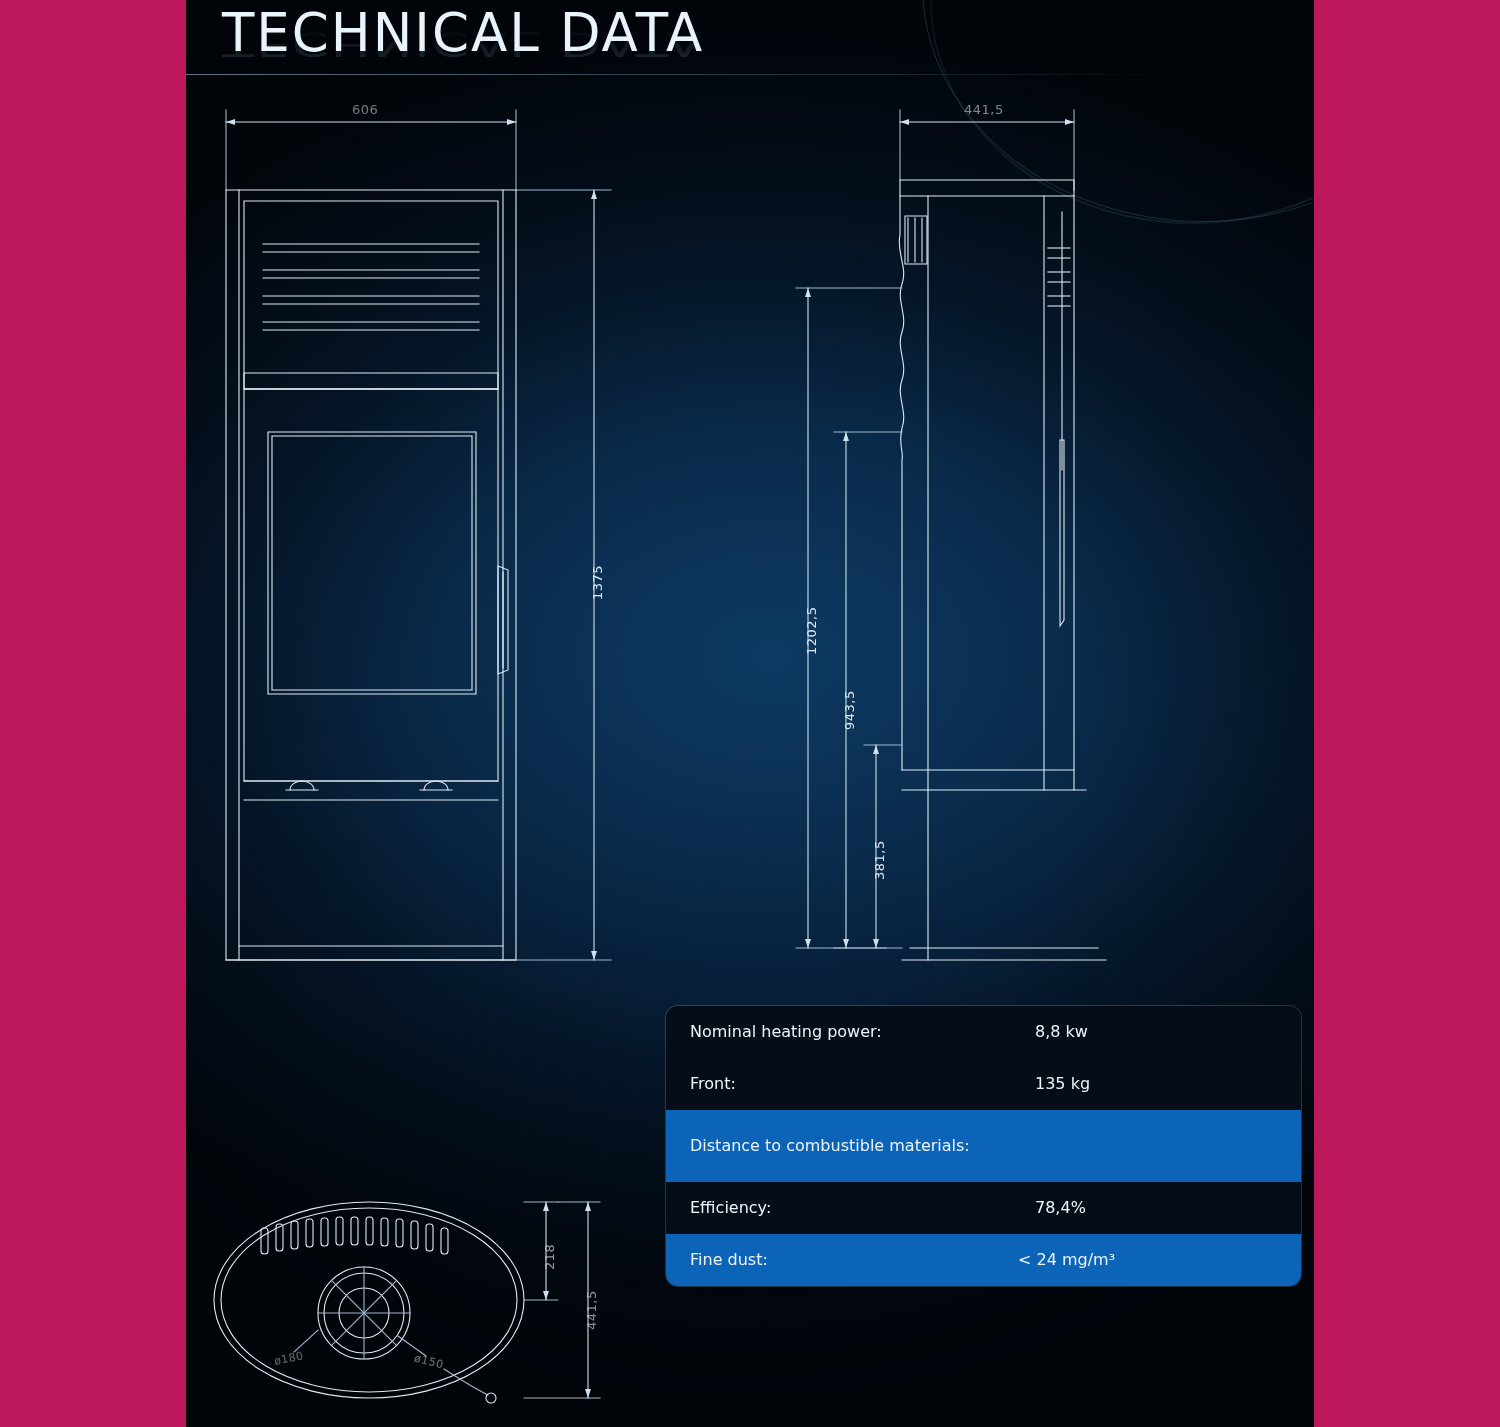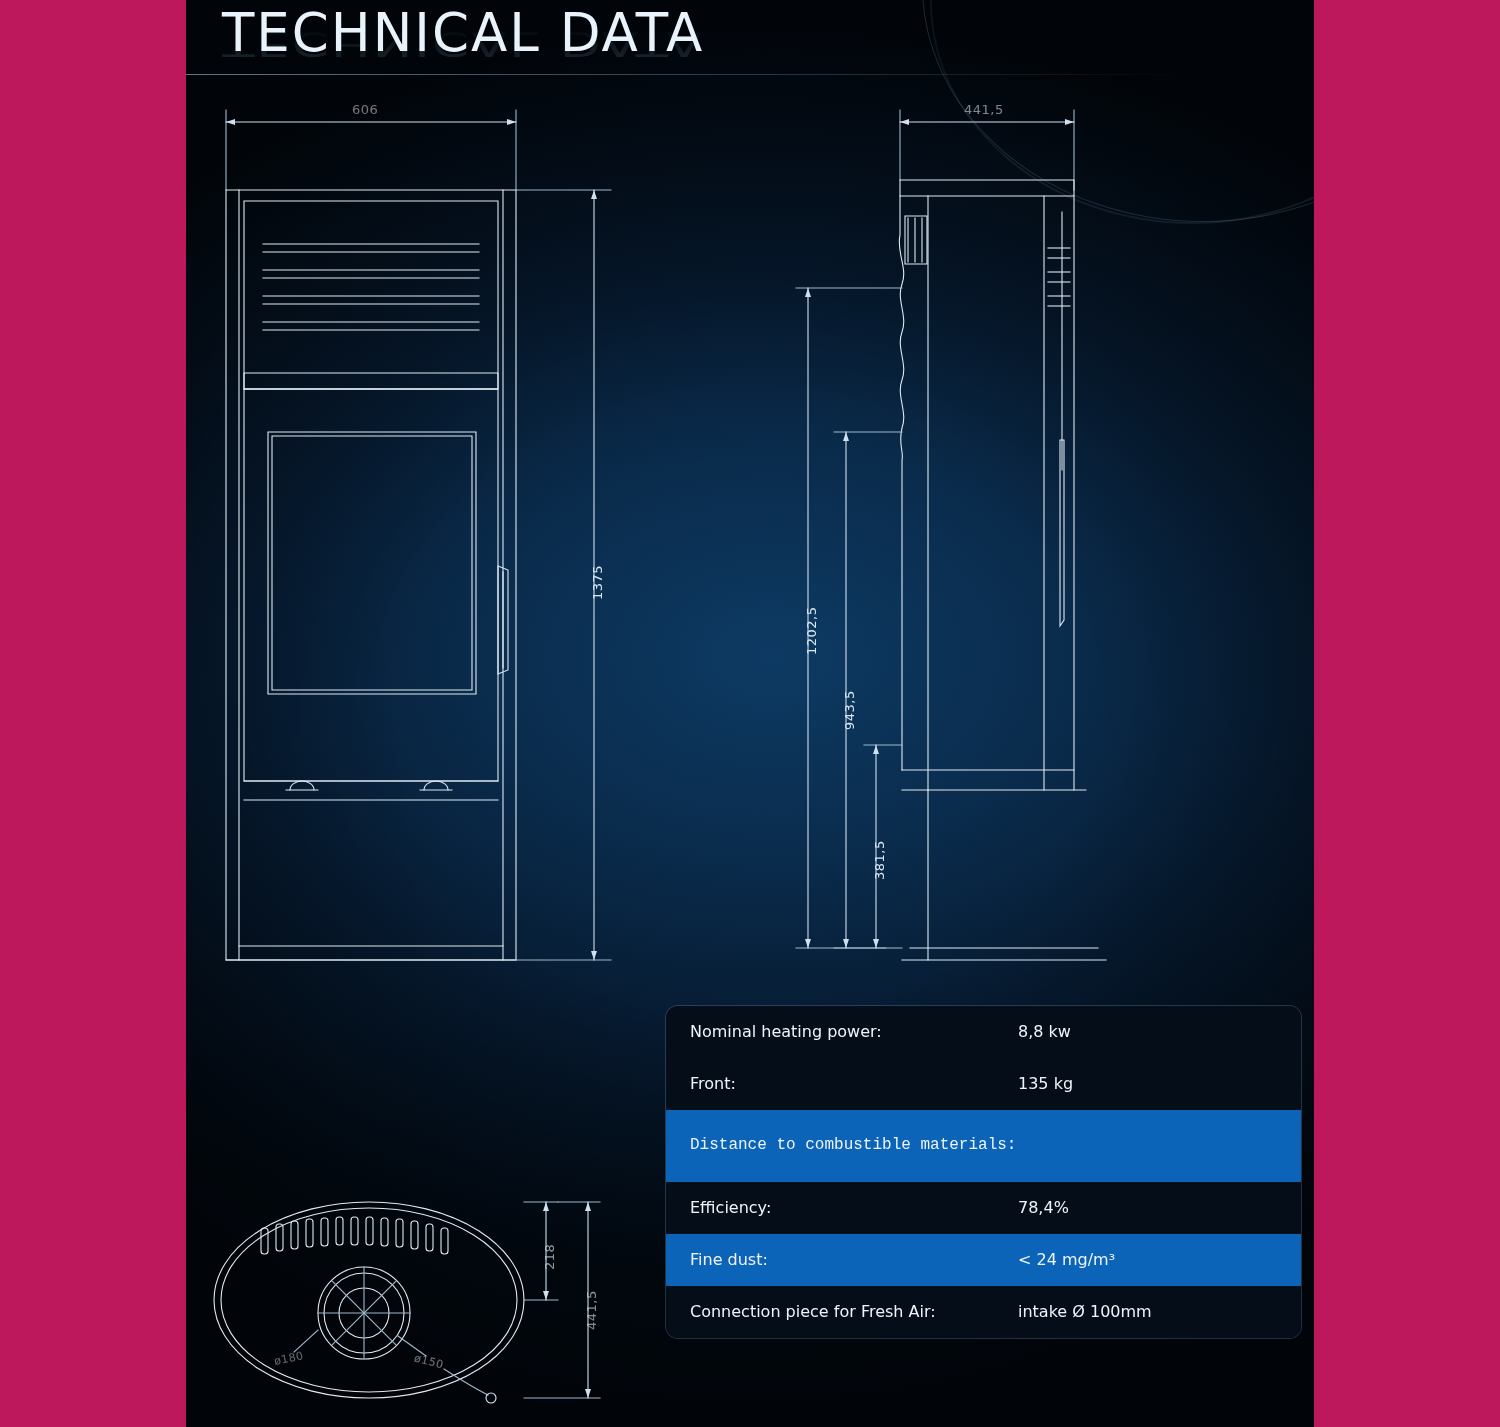--- a/index.html
+++ b/index.html
@@ -139,21 +139,21 @@
   }
   .spec-row {
     display: flex;
     align-items: center;
     min-height: 46px;
     padding: 3px 0;
     font-family: "DejaVu Sans", sans-serif;
     font-size: 16px;
     color: #eef4fa;
   }
-  .spec-row.dark   { background: #050e18; }
+  .spec-row.dark   { background: #050e18; gap: 17px; }
   .spec-row.accent { background: #0b64b7; }
   .spec-label {
     flex: 0 0 352px;
     padding-left: 24px;
     box-sizing: border-box;
     line-height: 1.35;
   }
   .spec-value {
     flex: 1 1 auto;
     padding-right: 16px;
@@ -361,35 +361,31 @@
         <div class="spec-label">Nominal heating power:</div>
         <div class="spec-value">8,8 kw</div>
       </div>
 
 
       <div class="spec-row dark">
         <div class="spec-label">Front:</div>
         <div class="spec-value">135 kg</div>
       </div>
 
-      <div class="spec-row accent" style="min-height:66px;font-family:Liberation Mono, monospace;">
+      <div class="spec-row accent" style="min-height:66px;">
         <div class="spec-label">Distance to combustible materials:</div>
       </div>
 
       <div class="spec-row dark">
         <div class="spec-label">Efficiency:</div>
         <div class="spec-value">78,4%</div>
       </div>
 
       <div class="spec-row accent">
         <div class="spec-label">Fine dust:</div>
         <div class="spec-value">&lt; 24 mg/m³</div>
       </div>
 
-      <div class="spec-row dark">
-        <div class="spec-label">Connection piece for Fresh Air:</div>
-        <div class="spec-value">intake Ø 100mm</div>
-      </div>
 
     </div>
 
   </div>
 </div>
 
 </body></html>

